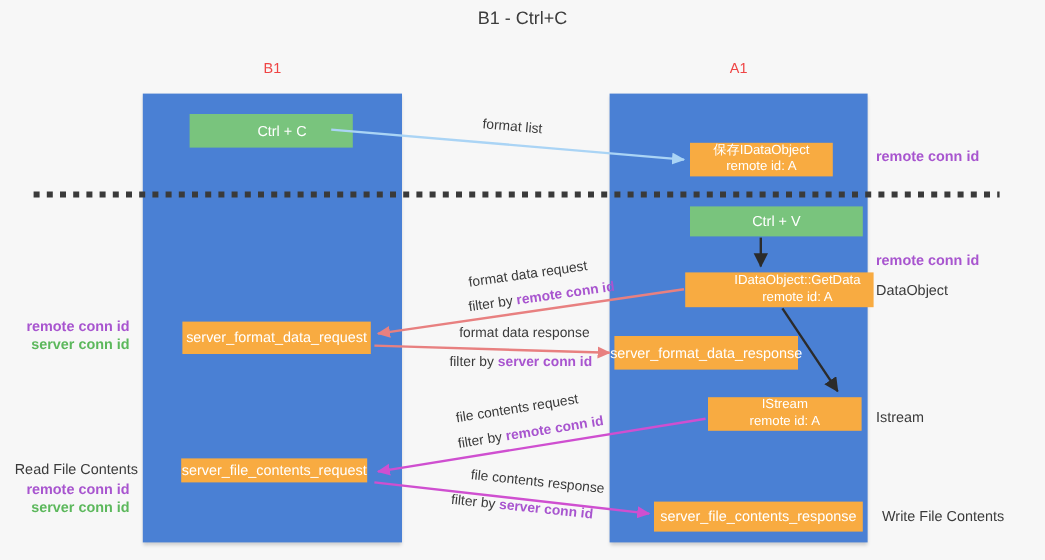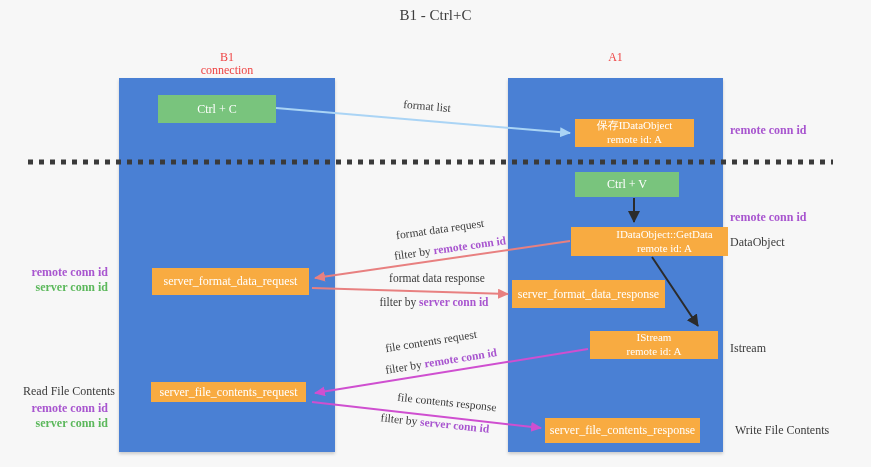--- a/index.html
+++ b/index.html
@@ -1,18 +1,18 @@
 <!DOCTYPE html>
 <html><head>
 <meta charset="utf-8">
 <style>
   html,body{margin:0;padding:0;background:#f7f7f7;}
   .stage{
     position:relative;width:871px;height:467px;background:#f7f7f7;
-    font-family:Liberation Serif, serif;overflow:hidden;color:#3a3a3a;
+    font-family:Liberation Sans, sans-serif;overflow:hidden;color:#3a3a3a;
   }
   .title-block{position:absolute;top:6px;left:0;width:100%;text-align:center;
     font-size:15px;line-height:19px;color:#3c3c3c;}
   .col-header{position:absolute;text-align:center;font-size:12px;line-height:13px;color:#ef4444;}
   .col{position:absolute;background:#4a80d4;box-shadow:0 2px 3px rgba(0,0,0,.18);}
   .box{position:absolute;display:flex;flex-direction:column;align-items:center;
     justify-content:center;color:#fff;font-size:12px;line-height:1.25;text-align:center;z-index:3;}
   .green{background:#79c47d;}
   .orange{background:#f8ab41;}
   .box.small{font-size:11px;}
@@ -31,39 +31,38 @@
 <body>
 
 <div class="stage">
 
   <div class="title-block">
     <div>B1 - Ctrl+C</div>
   </div>
 
   <div class="col-header" style="left:119px;top:51px;width:216px;">
     <div>B1</div>
-    <div>connection</div>
   </div>
   <div class="col-header" style="left:508px;top:51px;width:215px;">
     <div>A1</div>
   </div>
 
   <div class="col" style="left:119px;top:78px;width:216px;height:374px;"></div>
   <div class="col" style="left:508px;top:78px;width:215px;height:374px;"></div>
 
-  <div class="box green" style="left:158px;top:95px;width:118px;height:28px;">
+  <div class="box green" style="left:158px;top:95px;width:118px;height:28px;padding-left:18px;">
     <span>Ctrl + C</span>
   </div>
 
   <div class="box orange small" style="left:575px;top:119px;width:119px;height:28px;">
     <span>保存IDataObject</span>
     <span>remote id: A</span>
   </div>
 
-  <div class="box green" style="left:575px;top:172px;width:104px;height:25px;">
+  <div class="box green" style="left:575px;top:172px;width:144px;height:25px;">
     <span>Ctrl + V</span>
   </div>
 
   <div class="box orange small" style="left:571px;top:227px;width:127px;height:29px;padding-left:30px;">
     <span>IDataObject::GetData</span>
     <span>remote id: A</span>
   </div>
 
   <div class="box orange" style="left:512px;top:280px;width:153px;height:28px;">
     <span>server_format_data_response</span>
@@ -75,21 +74,21 @@
 
   <div class="box orange small" style="left:590px;top:331px;width:128px;height:28px;">
     <span>IStream</span>
     <span>remote id: A</span>
   </div>
 
   <div class="box orange" style="left:151px;top:382px;width:155px;height:20px;">
     <span>server_file_contents_request</span>
   </div>
 
-  <div class="box orange" style="left:545px;top:418px;width:155px;height:25px;">
+  <div class="box orange" style="left:545px;top:418px;width:174px;height:25px;">
     <span>server_file_contents_response</span>
   </div>
 
   <div class="albl rot5" style="left:377px;top:100px;width:100px;">format list</div>
 
   <div class="albl rotm8" style="left:385px;top:223px;width:110px;">format data request</div>
   <div class="albl rotm8" style="left:390px;top:242px;width:120px;">
     <span>filter by</span>
     <span class="purple">remote conn id</span>
   </div>

